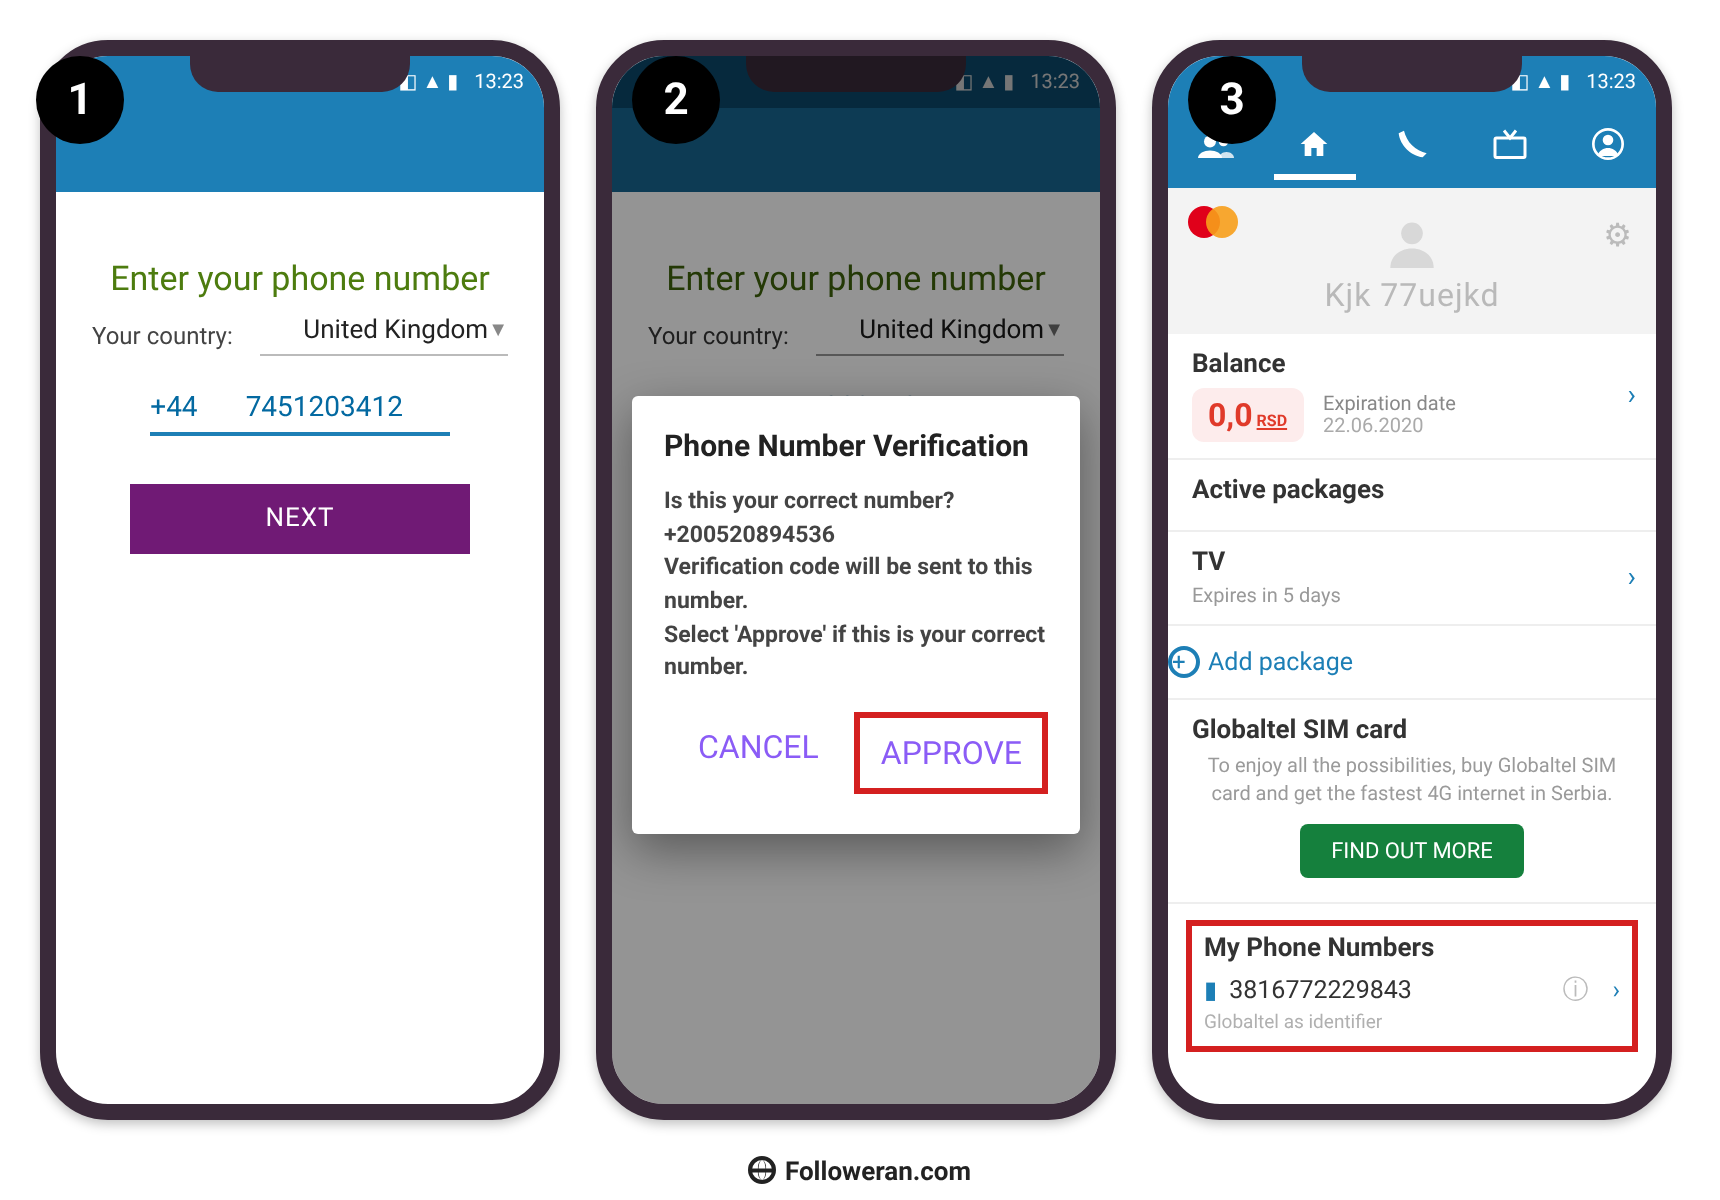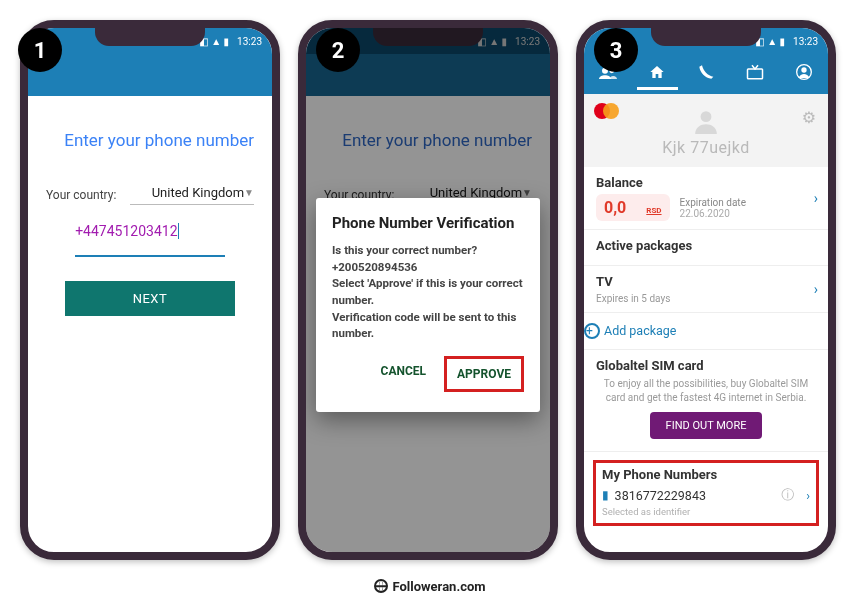--- a/index.html
+++ b/index.html
@@ -39,46 +39,46 @@
     padding: 0 10px; font-size: 10px; gap: 4px;
   }
   .statusbar.dark { background: #0f5a84; }
   .statusbar .icons { display: flex; gap: 3px; align-items: center; font-size: 10px; }
   .statusbar .time { margin-left: 4px; }
 
   .topbar-blue { height: 42px; background: #1d7fb6; }
 
   
   .s1-content { padding: 20px 18px; }
-  .s1-title { text-align: right; font-size: 17px; color: #3b82f6; margin: 14px 0 35px; }
+  .s1-title { text-align: center; font-size: 17px; color: #4d7c0f; margin: 14px 0 8px; }
   .row-country { display: flex; align-items: center; gap: 14px; font-size: 12px; color: #444; margin-bottom: 18px; }
   .row-country .label { font-size: 12px; }
   .row-country .dropdown { flex: 1; display: flex; justify-content: flex-end; align-items: center; border-bottom: 1px solid #bbb; padding-bottom: 4px; font-size: 13px; color: #222; }
   .row-country .chev { color: #888; font-size: 10px; }
-  .phone-input { width: 72%; margin: 0 auto 24px; border-bottom: 2px solid #1d7fb6; display: flex; gap: 0; font-size: 14px; padding-bottom: 16px; color: #a21caf; }
+  .phone-input { width: 72%; margin: 0 auto 24px; border-bottom: 2px solid #1d7fb6; display: flex; gap: 24px; font-size: 14px; padding-bottom: 4px; color: #0369a1; }
   .phone-input .caret { width: 1px; background: #1d7fb6; animation: blink 1s infinite; }
   @keyframes blink { 50% { opacity: 0; } }
   .btn-primary {
-    background: #0f766e; color: #fff; text-align: center;
+    background: #701a75; color: #fff; text-align: center;
     padding: 10px 0; font-size: 13px; letter-spacing: .5px; cursor: pointer;
     width: 82%; margin: 0 auto;
   }
 
   
   .scrim { position: absolute; inset: 0; background: rgba(0,0,0,.42); z-index: 10; }
   .s2-bg { filter: brightness(.8); }
   .dialog {
     position: absolute; left: 10px; right: 10px; top: 170px;
     background: #fff; border-radius: 3px; padding: 16px 16px 20px;
     z-index: 12; box-shadow: 0 8px 24px rgba(0,0,0,.4);
   }
   .dialog h3 { font-size: 15px; font-weight: 700; color: #222; margin-bottom: 10px; }
   .dialog p { font-size: 11.5px; color: #444; line-height: 1.45; font-weight: bold; }
   .dialog .actions { display: flex; justify-content: flex-end; gap: 8px; margin-top: 14px; }
-  .dialog .act { font-size: 12px; font-weight: 700; color: #14532d; padding: 8px 10px; cursor: pointer; }
+  .dialog .act { font-size: 16px; font-weight: 400; color: #8b5cf6; padding: 8px 10px; cursor: pointer; }
   .dialog .act.highlight { border: 3px solid #d42020; }
 
   
   .s3-top { height: 40px; background: #1d7fb6; display: flex; align-items: center; justify-content: space-around; color: #fff; }
   .s3-top .tab { width: 20%; text-align: center; font-size: 16px; position: relative; }
   .s3-top .tab.active::after { content:""; position:absolute; left:4px; right:4px; bottom:-6px; height:3px; background:#fff; }
   .s3-card-top { background: #f3f3f3; padding: 14px 0 10px; text-align: center; position: relative; }
   .mc { position: absolute; left: 10px; top: 8px; width: 28px; height: 18px; }
   .mc .c1, .mc .c2 { width: 16px; height: 16px; border-radius: 50%; position: absolute; top: 1px; }
   .mc .c1 { background: #e0001a; left: 0; }
@@ -87,28 +87,28 @@
   .username { color: #b9b9b9; font-size: 16px; letter-spacing: .5px; }
 
   .section { padding: 8px 12px; border-bottom: 1px solid #eee; position: relative; }
   .section .head { font-size: 13px; font-weight: 700; color: #333; margin-bottom: 4px; }
   .section .sub { font-size: 10px; color: #999; }
   .section .chev-r { position: absolute; right: 10px; top: 50%; transform: translateY(-50%); color: #1d7fb6; font-size: 14px; }
   .balance-badge {
     display: inline-flex; align-items: baseline; background: #fdecec; color: #e03a2a;
     border-radius: 6px; padding: 4px 8px; font-weight: 700; font-size: 16px;
   }
-  .balance-badge .cur { font-size: 8px; color: #e03a2a; margin-left: 20px; text-decoration: underline; }
+  .balance-badge .cur { font-size: 8px; color: #e03a2a; margin-left: 2px; text-decoration: underline; }
   .row-flex { display: flex; align-items: center; gap: 10px; }
   .exp { font-size: 10px; color: #aaa; }
   .exp .lab { color: #888; display: block; }
   .add-pkg { color: #1d7fb6; font-size: 12.5px; padding: 10px 0; cursor: pointer; }
   .add-pkg .plus { display:inline-block; width:16px; height:16px; border:2px solid #1d7fb6; border-radius:50%; line-height:13px; font-size:12px; margin-right:4px; }
   .sim-desc { font-size: 10px; color: #9a9a9a; line-height: 1.35; margin: 4px 0 8px; text-align: center; }
-  .btn-find { background:#701a75; color:#fff; font-size:11px; padding:7px 16px; border-radius:4px; display:block; width:fit-content; margin:0 auto 4px; cursor:pointer; }
+  .btn-find { background:#15803d; color:#fff; font-size:11px; padding:7px 16px; border-radius:4px; display:block; width:fit-content; margin:0 auto 4px; cursor:pointer; }
   .mynum-box { border: 3px solid #d42020; padding: 4px 6px 6px; margin: 0 -3px; }
   .mynum-row { display:flex; align-items:center; gap:6px; font-size:12.5px; color:#333; margin-top:2px; }
   .mynum-row .simicon { color:#1d7fb6; font-size:12px; }
   .mynum-row .info { color:#bbb; margin-left:auto; font-size:13px; }
   .mynum-sel { font-size:9.5px; color:#b0b0b0; margin-top:2px; }
 
   .footer { position:absolute; bottom:6px; left:0; right:0; text-align:center; font-size:13px; font-weight:700; color:#222; }
   .footer .globe { display:inline-block; width:14px; height:14px; border:2px solid #222; border-radius:50%; position:relative; vertical-align:-2px; margin-right:4px; }
   .footer .globe::before { content:""; position:absolute; inset:0; border-left:1.5px solid #222; border-right:1.5px solid #222; border-radius:50%; transform:scaleX(.45); }
   .footer .globe::after { content:""; position:absolute; left:0; right:0; top:50%; height:1.5px; background:#222; transform:translateY(-50%); }
@@ -164,22 +164,22 @@
           <span>+44 7451203412</span>
         </div>
         <div class="btn-primary">NEXT</div>
       </div>
     </div>
     <div class="scrim"></div>
     <div class="dialog">
       <h3>Phone Number Verification</h3>
       <p>Is this your correct number?</p>
       <p>+200520894536</p>
+      <p>Verification code will be sent to this number.</p>
       <p>Select 'Approve' if this is your correct number.</p>
-      <p>Verification code will be sent to this number.</p>
       <div class="actions">
         <div class="act">CANCEL</div>
         <div class="act highlight">APPROVE</div>
       </div>
     </div>
   </div>
 
   <div class="phone">
 
     <div class="statusbar">
@@ -269,21 +269,21 @@
 
     <div class="section" style="border-bottom:none">
       <div class="mynum-box">
         <div class="head">My Phone Numbers</div>
         <div class="mynum-row">
           <span class="simicon">▮</span>
           <span>3816772229843</span>
           <span class="info">ⓘ</span>
           <span style="color:#1d7fb6;margin-left:6px">›</span>
         </div>
-        <div class="mynum-sel">Selected as identifier</div>
+        <div class="mynum-sel">Globaltel as identifier</div>
       </div>
     </div>
   </div>
 
 </div>
 
 <div class="badge">1</div>
 <div class="badge b2">2</div>
 <div class="badge b3">3</div>
 

